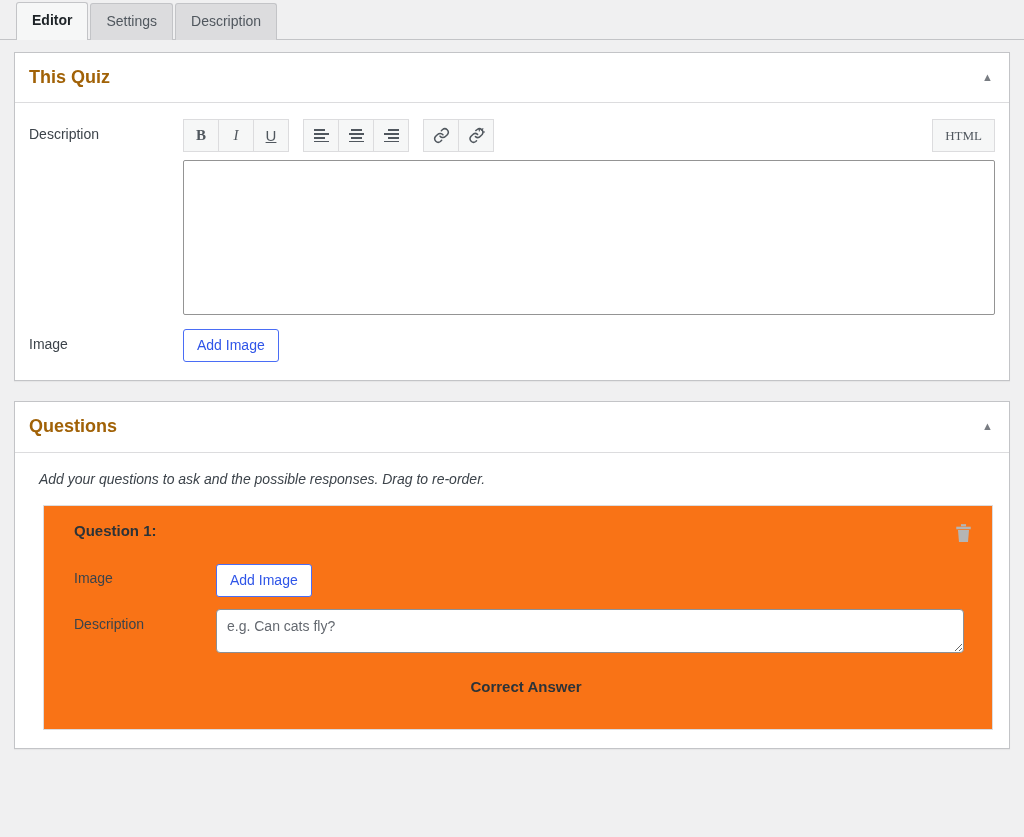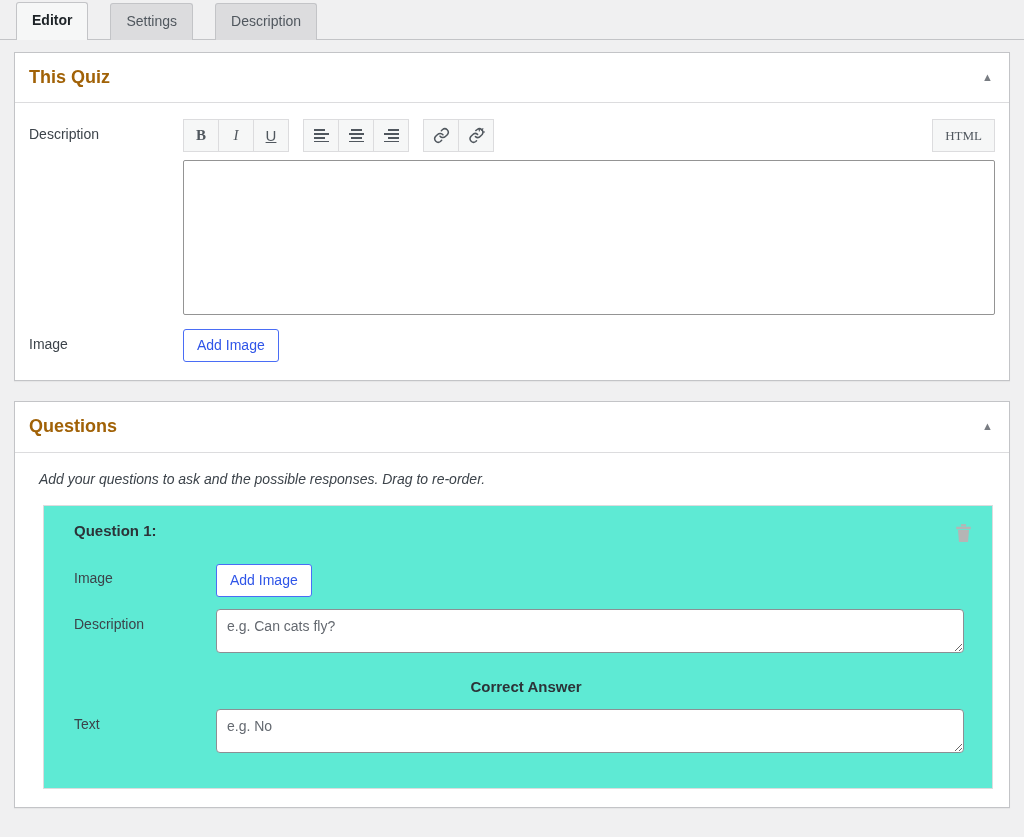--- a/index.html
+++ b/index.html
@@ -22,21 +22,21 @@
     display: flex;
     align-items: flex-end;
     padding: 8px 0 0 16px;
     height: 40px;
     box-sizing: border-box;
     border-bottom: 1px solid #c3c4c7;
     background: #f0f0f1;
   }
   .tab {
     padding: 9px 15px 10px 15px;
-    margin-right: 22px;
+    margin-right: 2px;
     font-size: 14px;
     line-height: 1.2;
     border: 1px solid #c3c4c7;
     border-bottom: none;
     background: #dcdcde;
     color: #50575e;
     border-radius: 3px 3px 0 0;
     position: relative;
     top: 1px;
     cursor: pointer;
@@ -169,21 +169,21 @@
 
   
   .q-intro {
     font-style: italic;
     font-size: 14px;
     color: #3c434a;
     margin: 2px 0 18px 10px;
   }
   .q-card {
     border: 1px solid #dcdcde;
-    background: #5eead4;
+    background: #f97316;
     padding: 16px 14px 20px 16px;
     margin: 0 2px 0 14px;
     position: relative;
   }
   .q-card-head {
     display: flex;
     align-items: flex-start;
     justify-content: space-between;
     margin-bottom: 16px;
   }
@@ -370,24 +370,18 @@
 
         <div class="q-row">
           <div class="q-row-label">Description</div>
           <div class="q-row-field">
             <textarea class="ta" placeholder="e.g. Can cats fly?" style=""></textarea>
           </div>
         </div>
 
         <div class="sub-title">Correct Answer</div>
 
-        <div class="q-row">
-          <div class="q-row-label">Text</div>
-          <div class="q-row-field">
-            <textarea class="ta" placeholder="e.g. No" style=""></textarea>
-          </div>
-        </div>
 
       </div>
     </div>
   </div>
 
 </div>
 
 </body></html>

